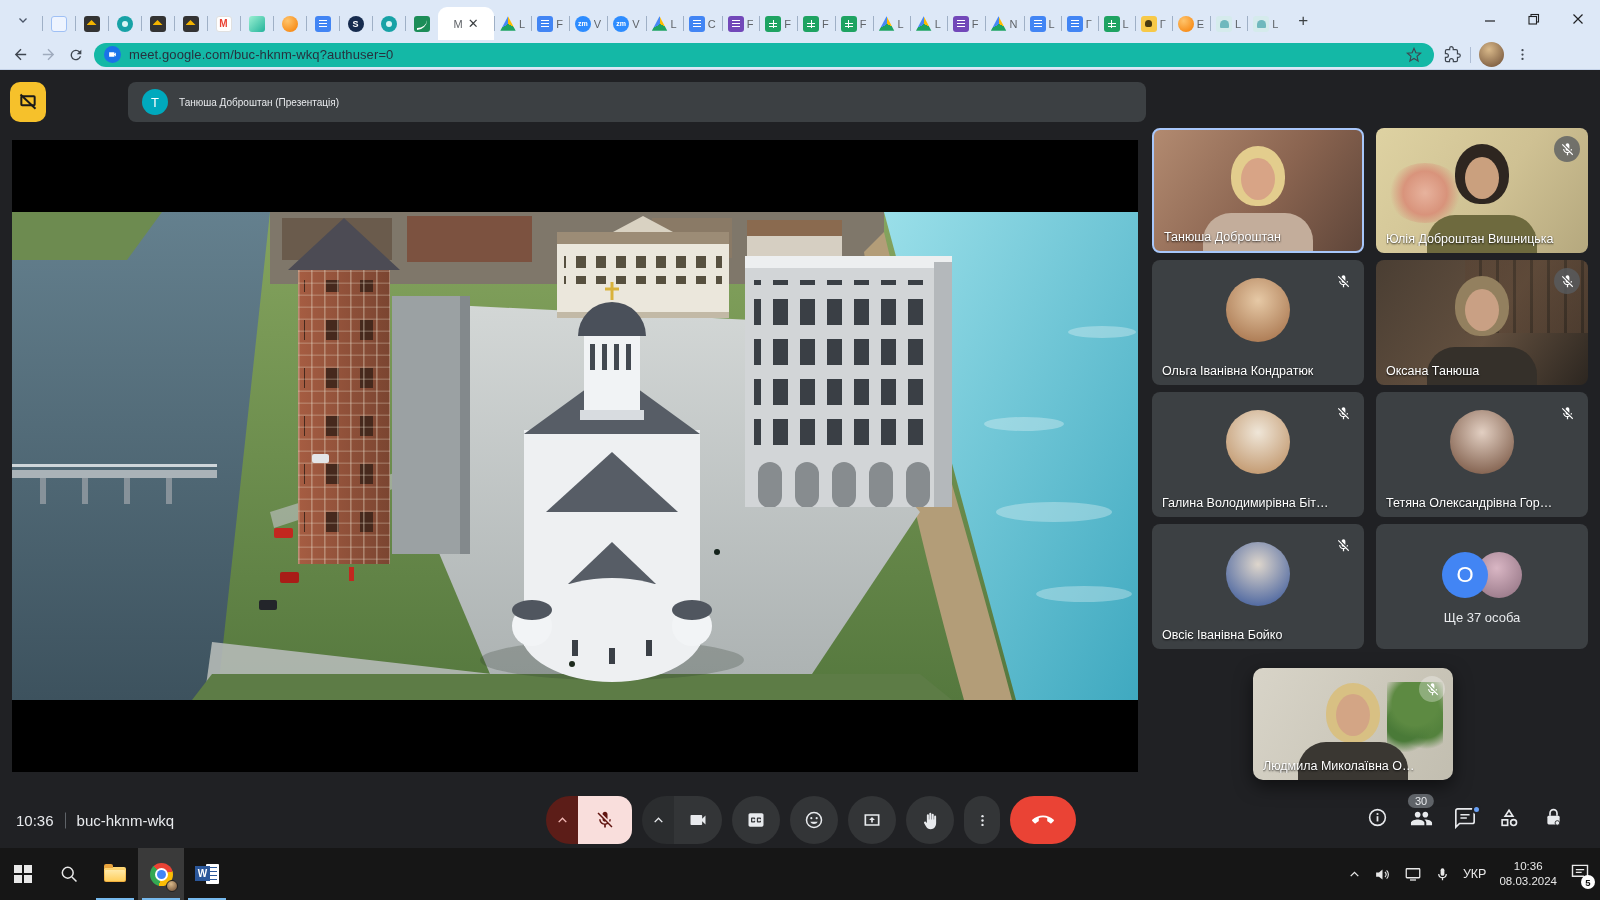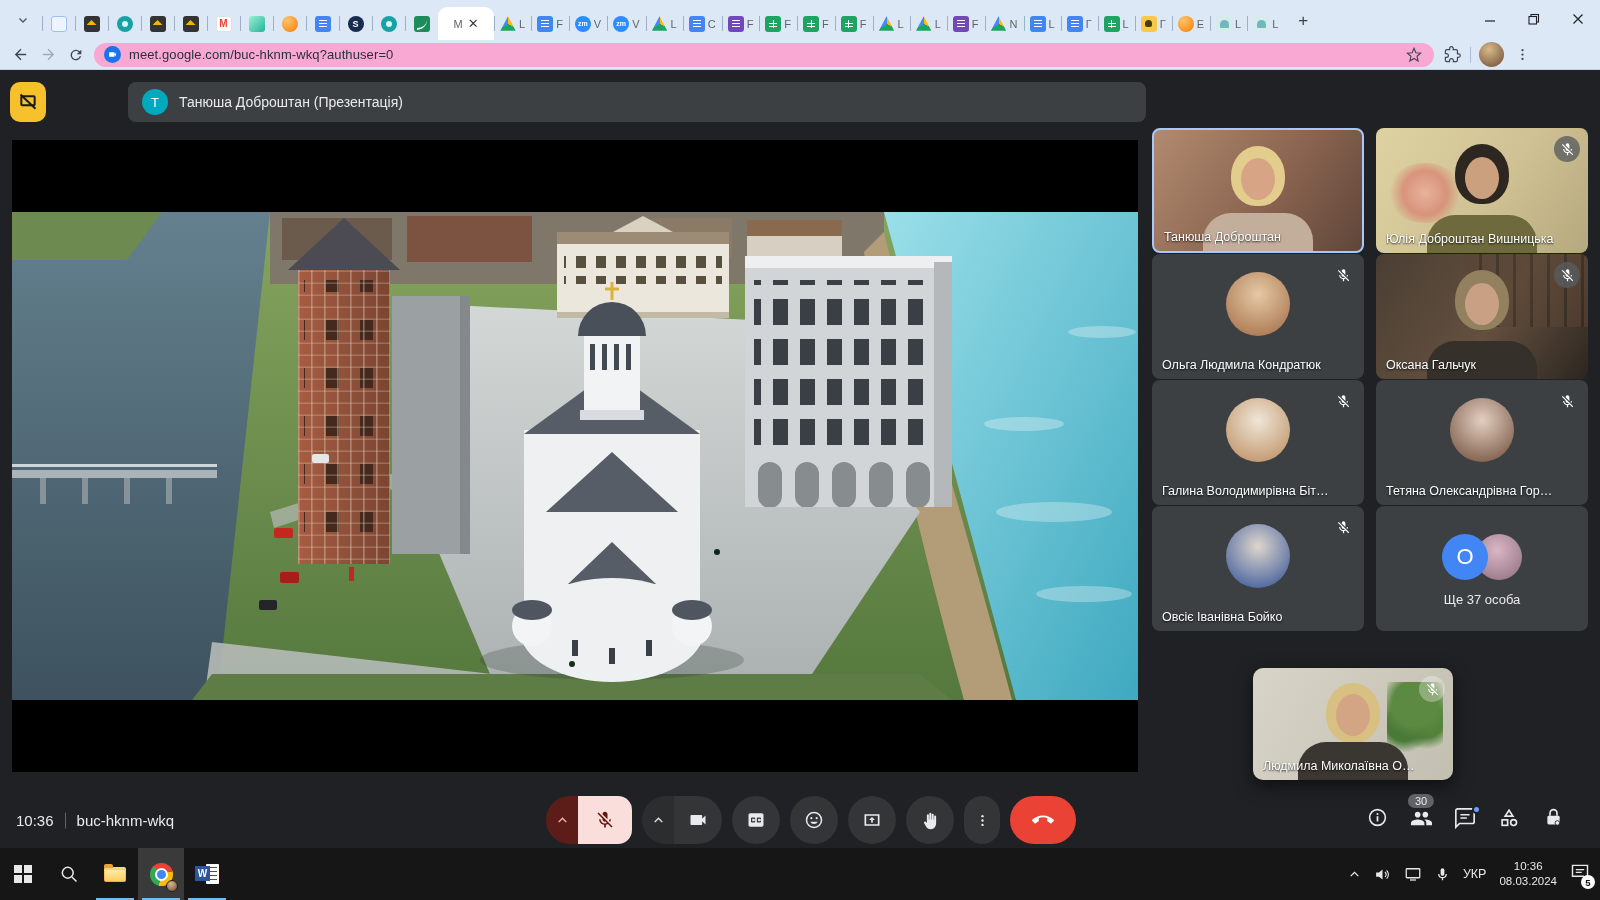--- a/index.html
+++ b/index.html
@@ -56,45 +56,45 @@
     justify-content:center; font-size:17px; color:#3c4043; }
   #wincontrols { position:absolute; right:0; top:0; height:38px; display:flex; }
   .winbtn { width:44px; height:38px; display:flex; align-items:center; justify-content:center;
     color:#202124; }
 
   #toolbar { position:absolute; left:0; top:40px; width:1600px; height:30px;
     background:#dde8f7; display:flex; align-items:center; padding:0 10px; gap:8px;
     border-bottom:1px solid #c4d2e8; }
   .navic { width:20px; height:20px; display:flex; align-items:center; justify-content:center; color:#3f4650; }
   .navic.disabled { color:#9fabbd; }
-  #urlbar { flex:1; max-width:1340px; height:24px; background:#f9a8d4; border-radius:13px;
+  #urlbar { flex:1; max-width:1340px; height:24px; background:#14b8a6; border-radius:13px;
     display:flex; align-items:center; padding:0 10px; gap:8px; }
   .meetfav { width:17px; height:17px; border-radius:50%; background:#1a73e8; display:flex;
     align-items:center; justify-content:center; flex:0 0 17px; }
   #urltext { flex:1; font-size:13px; color:#27313e; letter-spacing:.1px; }
   .avatar-sm { width:25px; height:25px; border-radius:50%;
     background:radial-gradient(circle at 40% 30%, #d9b98a, #6a4a32); }
 
   
   #meet { position:absolute; left:0; top:70px; width:1600px; height:778px; background:#202124; }
   #present-badge { position:absolute; left:10px; top:12px; width:36px; height:40px;
     border-radius:10px; background:#f6c12b; display:flex; align-items:center; justify-content:center; }
   #presenter-pill { position:absolute; left:128px; top:12px; width:1018px; height:40px;
     background:#3c4043; border-radius:8px; display:flex; align-items:center; padding:0 14px; gap:11px; }
   #presenter-avatar { width:26px; height:26px; border-radius:50%; background:#00a9bd;
     color:#fff; font-size:13px; display:flex; align-items:center; justify-content:center; }
-  #presenter-name { font-size:14px; color:#e8eaed; }
+  #presenter-name { font-size:10px; color:#e8eaed; }
 
   #stage { position:absolute; left:12px; top:70px; width:1126px; height:632px; background:#000; }
   #scene { position:absolute; left:0; top:72px; width:1126px; height:488px; }
   #toast { position:absolute; left:8px; bottom:15px; background:#3b3e42; color:#dadce0;
     font-size:13px; padding:10px 17px; border-radius:4px; box-shadow:0 1px 5px rgba(0,0,0,.5); }
 
   #tilesgrid { position:absolute; left:1152px; top:58px; width:444px;
-    display:grid; grid-template-columns:212px 212px; grid-auto-rows:125px; gap:1px 12px;text-decoration:underline; }
+    display:grid; grid-template-columns:212px 212px; grid-auto-rows:125px; gap:7px 12px;text-decoration:underline; }
   .tile { position:relative; border-radius:8px; overflow:hidden; background:#3c4043; }
   .tile.speaking { border:2px solid #a8c7fa; }
   .tile .name { position:absolute; left:10px; bottom:7px; right:34px; font-size:12.5px;
     font-weight:500; color:#fff; text-shadow:0 1px 2px rgba(0,0,0,.85);
     white-space:nowrap; overflow:hidden; text-overflow:ellipsis; }
   .chip { position:absolute; top:8px; right:8px; width:26px; height:26px; border-radius:50%;
     display:flex; align-items:center; justify-content:center; color:#fff; }
   .tile.video .chip { background:rgba(88,92,96,.78); }
   #selfview .chip { background:rgba(255,255,255,.3); }
   .person { position:absolute; inset:0; }
@@ -553,35 +553,35 @@
           </div>
           <div class="name">Юлія Доброштан Вишницька</div>
           <span class="chip">
             <svg width="15" height="15" viewBox="0 0 24 24">
               <path d="M19 11h-1.7c0 .74-.16 1.43-.43 2.05l1.23 1.23c.56-.98.9-2.09.9-3.28zm-4.02.17c0-.06.02-.11.02-.17V5c0-1.66-1.34-3-3-3S9 3.34 9 5v.18l5.98 5.99zM4.27 3L3 4.27l6.01 6.01V11c0 1.66 1.33 3 2.99 3 .22 0 .44-.03.65-.08l1.66 1.66c-.71.33-1.5.52-2.31.52-2.76 0-5.3-2.1-5.3-5.1H5c0 3.41 2.72 6.23 6 6.72V21h2v-3.28c.91-.13 1.77-.45 2.54-.9L19.73 21 21 19.73 4.27 3z" fill="currentColor"></path>
             </svg>
           </span>
         </div>
         <div class="tile avatar">
           <div class="av-circle" style="background:radial-gradient(circle at 50% 35%,#e6c9a6,#a06a42)"></div>
-          <div class="name">Ольга Людмила Кондратюк</div>
+          <div class="name">Ольга Іванівна Кондратюк</div>
           <span class="chip">
             <svg width="15" height="15" viewBox="0 0 24 24">
               <path d="M19 11h-1.7c0 .74-.16 1.43-.43 2.05l1.23 1.23c.56-.98.9-2.09.9-3.28zm-4.02.17c0-.06.02-.11.02-.17V5c0-1.66-1.34-3-3-3S9 3.34 9 5v.18l5.98 5.99zM4.27 3L3 4.27l6.01 6.01V11c0 1.66 1.33 3 2.99 3 .22 0 .44-.03.65-.08l1.66 1.66c-.71.33-1.5.52-2.31.52-2.76 0-5.3-2.1-5.3-5.1H5c0 3.41 2.72 6.23 6 6.72V21h2v-3.28c.91-.13 1.77-.45 2.54-.9L19.73 21 21 19.73 4.27 3z" fill="currentColor"></path>
             </svg>
           </span>
         </div>
         <div class="tile video" style="background: linear-gradient(125deg, rgb(74, 62, 51), rgb(99, 80, 63) 55%, rgb(44, 38, 32));">
           <div class="ov-shelf"></div>
           <div class="person">
             <span class="hair" style="background:#93805f"></span>
             <span class="face" style="background:#c9a084"></span>
             <span class="torso" style="background:#35302a"></span>
           </div>
-          <div class="name">Оксана Гальчук</div>
+          <div class="name">Оксана Танюша</div>
           <span class="chip">
             <svg width="15" height="15" viewBox="0 0 24 24">
               <path d="M19 11h-1.7c0 .74-.16 1.43-.43 2.05l1.23 1.23c.56-.98.9-2.09.9-3.28zm-4.02.17c0-.06.02-.11.02-.17V5c0-1.66-1.34-3-3-3S9 3.34 9 5v.18l5.98 5.99zM4.27 3L3 4.27l6.01 6.01V11c0 1.66 1.33 3 2.99 3 .22 0 .44-.03.65-.08l1.66 1.66c-.71.33-1.5.52-2.31.52-2.76 0-5.3-2.1-5.3-5.1H5c0 3.41 2.72 6.23 6 6.72V21h2v-3.28c.91-.13 1.77-.45 2.54-.9L19.73 21 21 19.73 4.27 3z" fill="currentColor"></path>
             </svg>
           </span>
         </div>
         <div class="tile avatar">
           <div class="av-circle" style="background:radial-gradient(circle at 50% 35%,#efe6d8,#b9895a)"></div>
           <div class="name">Галина Володимирівна Бітків...</div>
           <span class="chip">

